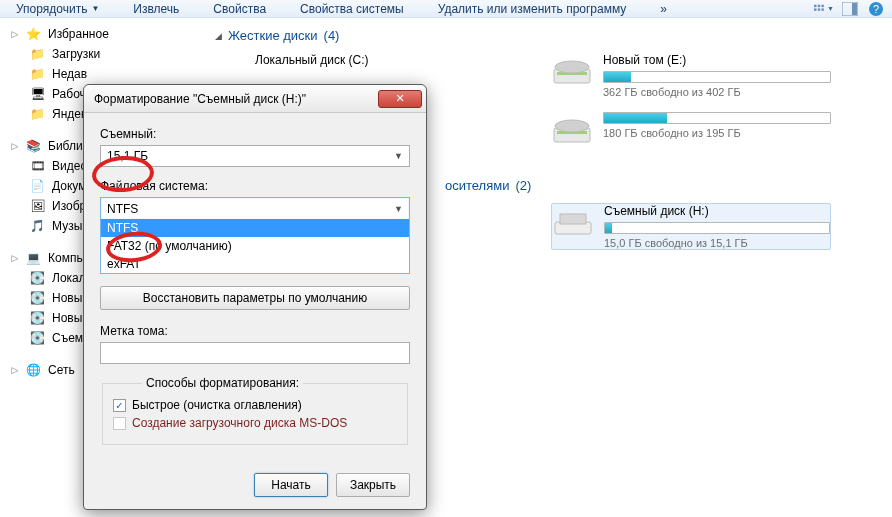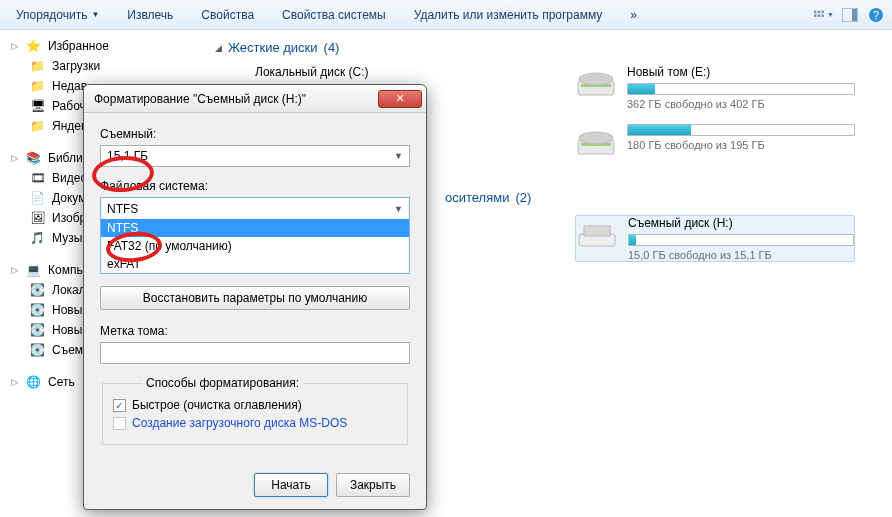--- a/index.html
+++ b/index.html
@@ -1,34 +1,34 @@
 <!DOCTYPE html>
 <html><head>
 <meta charset="utf-8">
 <style>
   * { box-sizing: border-box; font-family: "Segoe UI", Tahoma, sans-serif; }
   body { margin:0; padding:0; width:892px; height:517px; background:#fff; overflow:hidden; font-size:12px; color:#000; position:relative; }
   
-  .toolbar { height:30px; background:linear-gradient(#f5f9fd,#e4eef9); border-bottom:1px solid #d6e1ee; display:flex; align-items:center; padding:0 6px; gap:8px; }
+  .toolbar { height:18px; background:linear-gradient(#f5f9fd,#e4eef9); border-bottom:1px solid #d6e1ee; display:flex; align-items:center; padding:0 6px; gap:14px; }
   .toolbar-item { color:#1a3e6f; padding:3px 10px; cursor:default; font-size:12px; display:flex; align-items:center; gap:4px; }
   .chev { font-size:8px; color:#1a3e6f; }
   .toolbar-right { margin-left:auto; display:flex; gap:6px; align-items:center; }
   .tb-icon { width:20px; height:20px; display:flex; align-items:center; justify-content:center; color:#3a6ea5; }
   .tb-icon .small-chev { font-size:7px; margin-left:2px; }
   
   .main { display:flex; height:487px; }
   .sidebar { width:195px; padding:6px 0 6px 8px; overflow:hidden; }
   .side-group { margin-bottom:12px; }
   .side-item { display:flex; align-items:center; gap:6px; padding:2px 2px; font-size:12px; white-space:nowrap; overflow:hidden; }
   .side-icon { width:16px; height:16px; display:inline-flex; align-items:center; justify-content:center; }
   .expand-tri { width:10px; text-align:center; color:#7a7a7a; font-size:9px; }
   .content { flex:1; padding:10px 20px; position:relative; }
   .section-header { display:flex; align-items:center; gap:6px; color:#0a4e96; font-size:13px; margin-bottom:10px; }
   .section-header .tri { font-size:9px; color:#5a5a5a; }
-  .drives-row { display:flex; gap:40px; margin-bottom:14px; margin-left:40px; }
+  .drives-row { display:flex; gap:16px; margin-bottom:14px; margin-left:40px; }
   .drive { display:flex; gap:10px; width:280px; }
   .drive-icon { width:42px; height:36px; }
   .drive-body { flex:1; }
   .drive-name { font-size:12px; margin-bottom:4px; }
   .drive-bar { height:12px; background:#fff; border:1px solid #b7b7b7; border-radius:1px; overflow:hidden; margin-bottom:3px; }
   .drive-bar-fill { height:100%; background:linear-gradient(#4fd0e6,#1fa8c9); }
   .drive-info { font-size:11px; color:#6d6d6d; }
   .sub-section { margin-top:30px; }
   
   .dialog-wrap { position:absolute; left:83px; top:84px; width:344px; border:1px solid #5b5b5b; border-radius:6px 6px 4px 4px; box-shadow:0 4px 18px rgba(0,0,0,.45); background:#f0f0f0; z-index:50; }
@@ -276,21 +276,21 @@
 
     <div class="dlg-label">Метка тома:</div>
     <input class="dlg-input" style="">
 
     <fieldset class="dlg-fieldset">
       <legend>Способы форматирования:</legend>
       <div class="cb-row">
           <span class="cb checked"></span>
           <span>Быстрое (очистка оглавления)</span>
         </div>
-      <div class="cb-row" style="color:#1d4ed8">
+      <div class="cb-row" style="color:#7f1d1d">
           <span class="cb" style="border-color:#c8c8c8"></span>
           <span>Создание загрузочного диска MS-DOS</span>
         </div>
     </fieldset>
 
     <div class="dlg-footer">
       <button class="btn primary">Начать</button>
       <button class="btn">Закрыть</button>
     </div>
   </div>

